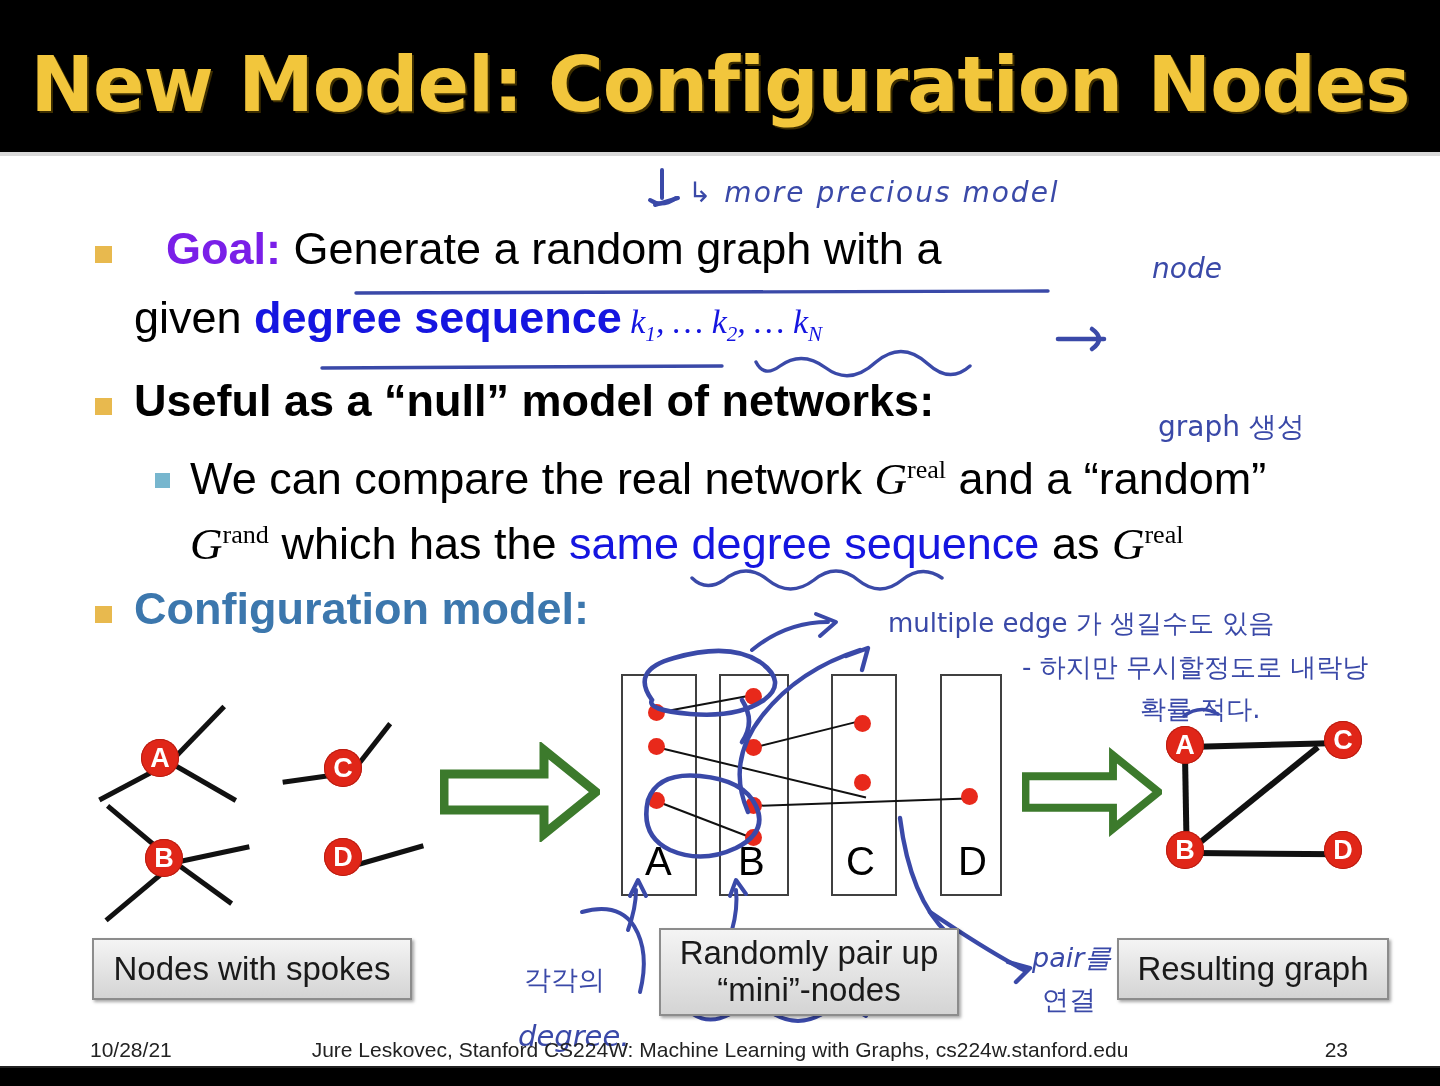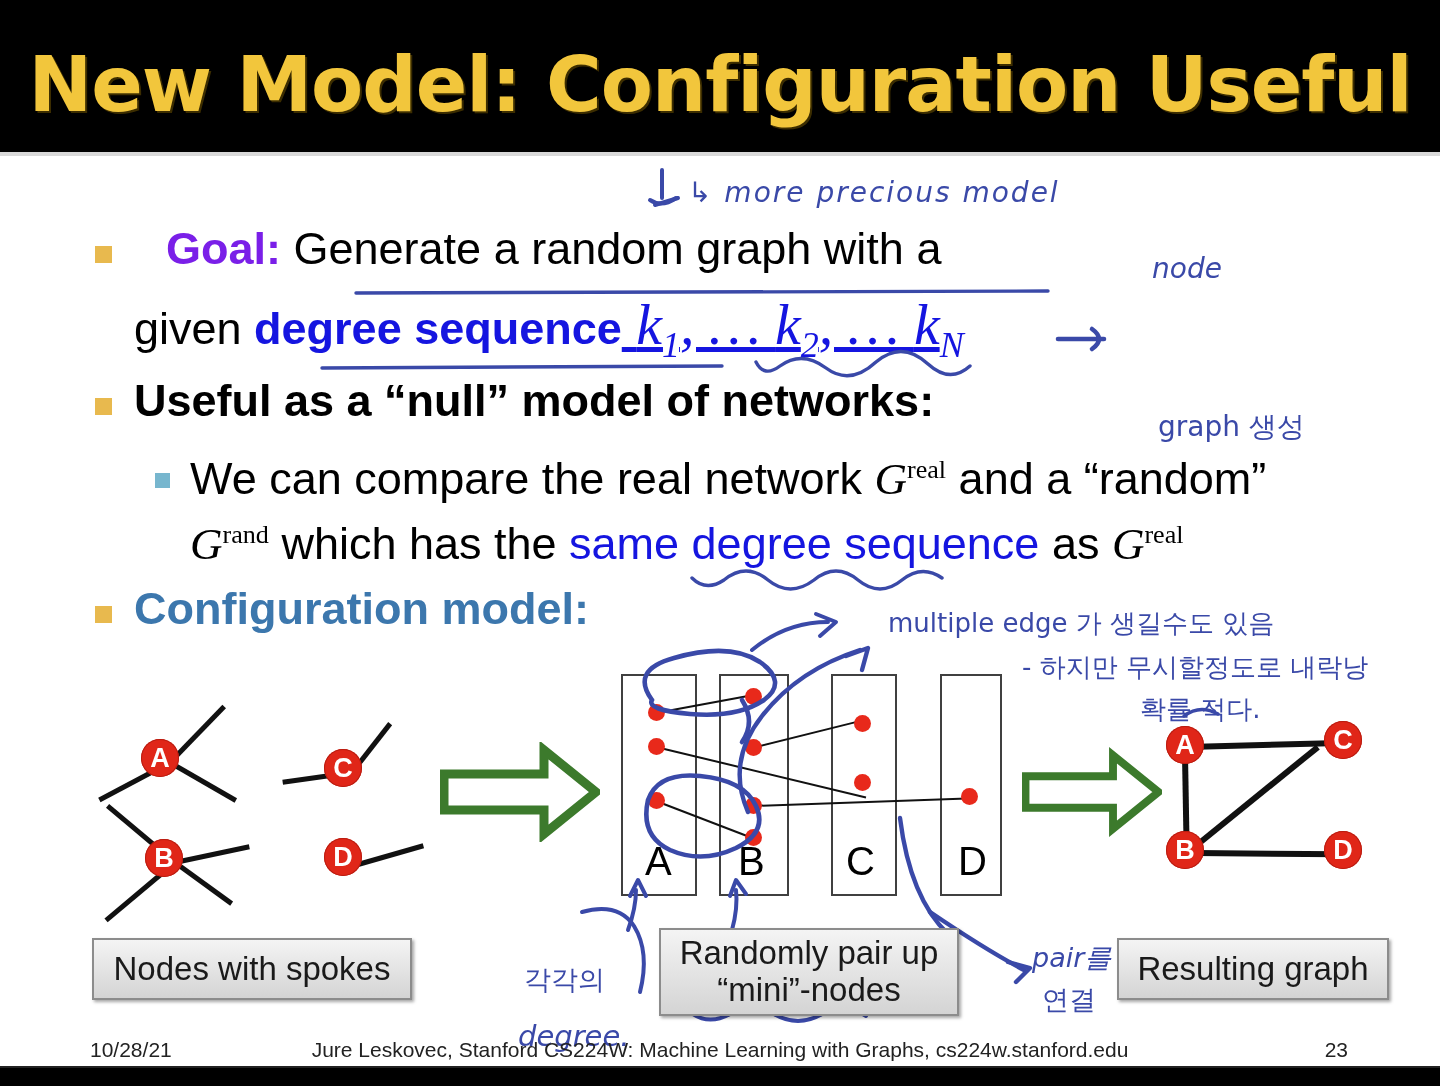--- a/index.html
+++ b/index.html
@@ -42,21 +42,21 @@
   }
   .sq-sub{
     width:15px;height:15px;background:#77B6CE;flex:none;margin-top:17px;margin-right:20px;
   }
   .line{font-size:45px;line-height:1.04;color:#000;white-space:nowrap;font-family:"Liberation Sans",sans-serif;}
   .b-goal{color:#7A1FE8;font-weight:bold;margin-left:32px;}
   .b-blue{color:#1515E0;font-weight:bold;}
   .b-pink{color:#000000;font-weight:bold;}
   .b-cfg{color:#3C77AD;font-weight:bold;}
   .b-blue-plain{color:#1515E0;}
-  .mathk{font-family:"Liberation Serif",serif;font-style:italic;color:#1515E0;font-size:58px;text-decoration:underline;}
+  .mathk{font-family:"Liberation Serif",serif;font-style:italic;color:#1515E0;font-size:34px;}
   .mathk sub{font-size:.62em;font-style:italic;}
   .mathG{font-family:"Liberation Serif",serif;font-style:italic;font-size:45px;}
   .mathG sup{font-family:"Liberation Serif",serif;font-style:normal;font-size:.58em;}
 
   
   .hand{
     position:absolute;
     color:#3A49A8;
     font-family:"DejaVu Sans", sans-serif;
     white-space:nowrap;
@@ -112,21 +112,21 @@
   .f-page{position:absolute;right:92px;bottom:24px;font-size:21px;color:#222;font-family:"Liberation Sans",sans-serif;}
 
   svg.ink{position:absolute;left:0;top:0;width:1440px;height:1086px;pointer-events:none;z-index:8;}
 </style>
 </head>
 <body>
 
 <div class="slide">
 
   <div class="titlebar">
-    <div class="title-text">New Model: Configuration Useful</div>
+    <div class="title-text">New Model: Configuration Nodes</div>
   </div>
   <div class="titlebar-underline"></div>
 
   <div class="body-area">
 
     <div class="bullet-row" style="left:95px;top:70px;">
       <div class="sq"></div>
       <div>
         <div class="line">
           <span class="b-goal">Goal:</span><span> Generate a random graph with a</span>

